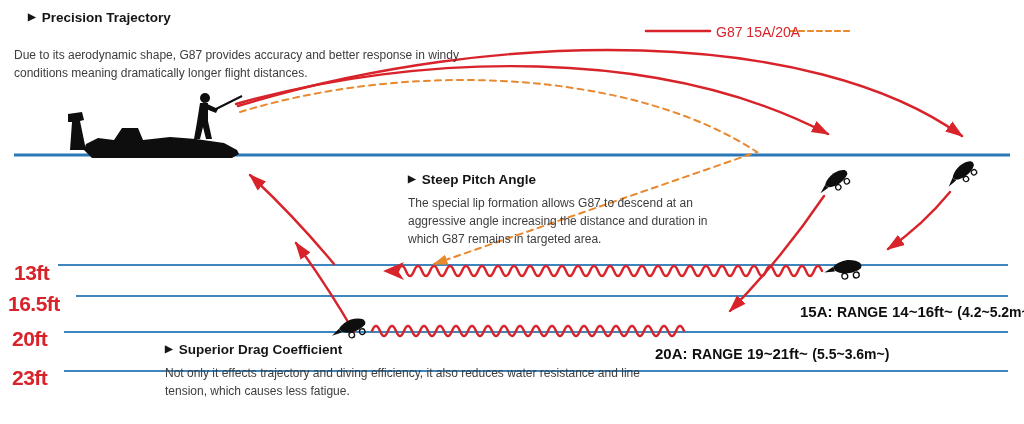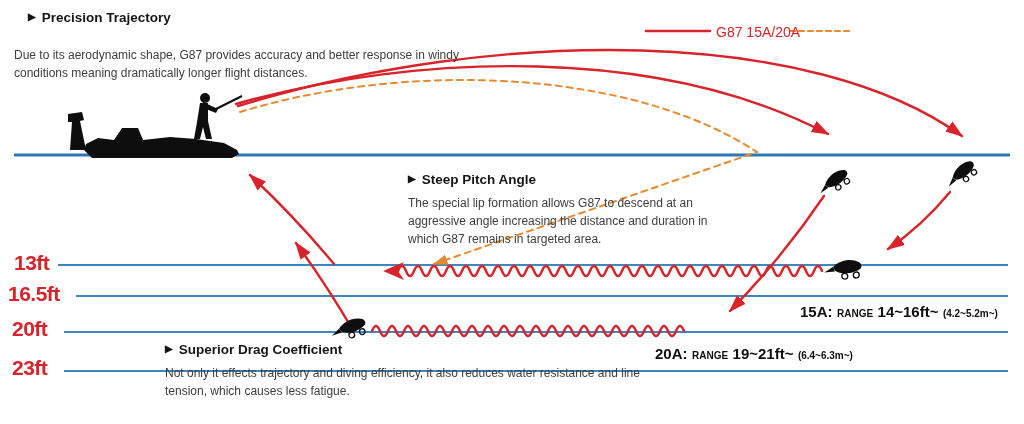--- a/index.html
+++ b/index.html
@@ -12,27 +12,27 @@
   svg{display:block;}
   .s-red{stroke:var(--red);fill:none;stroke-linecap:round;}
   .s-orange{stroke:var(--orange);fill:none;stroke-linecap:round;}
   .s-blue{stroke:var(--blue);}
   .f-red{fill:var(--red);}
   .silhouette{fill:#0e0e0e;}
   .heading{position:absolute;display:flex;align-items:center;gap:6px;font-weight:700;
            font-size:13.5px;color:var(--ink);white-space:nowrap;}
   .heading .tri{font-size:10px;line-height:1;transform:translateY(-1px);}
   .body-text{position:absolute;font-size:12px;color:var(--body_text);line-height:1.5;}
-  .depth{position:absolute;font-weight:800;font-size:21px;letter-spacing:-0.5px;color:var(--red);}
+  .depth{position:absolute;font-weight:800;font-size:21px;letter-spacing:-0.5px;color:var(--red);margin-top:10px;}
   .legend-label{position:absolute;font-weight:400;font-size:14px;white-space:nowrap;}
   .legend-label.red{color:var(--red);}
   .legend-label.orange{color:var(--orange);}
   .range-label{position:absolute;font-weight:800;color:#0e0e0e;white-space:nowrap;}
   .range-label .big{font-size:15px;text-align:center;}
-  .range-label .small{font-size:10px;}
+  .range-label .small{font-size:14px;}
 </style>
 </head>
 <body>
 
 <div class="stage">
 
   <svg class="layer" viewBox="0 0 1024 424" width="1024" height="424">
     <defs>
       <marker id="ar" viewBox="0 0 10 8" refX="9" refY="4" markerWidth="7.5" markerHeight="6" orient="auto-start-reverse">
         <path d="M0,0.6 L10,4 L0,7.4 Z" style="fill:var(--red)"></path>
@@ -117,16 +117,16 @@
   <div class="range-label" style="left:800px;top:303px">
     <span class="big">15A:</span>
     <span class="small">RANGE</span>
     <span class="big">14~16ft~</span>
     <span class="small">(4.2~5.2m~)</span>
   </div>
   <div class="range-label" style="left:655px;top:345px">
     <span class="big">20A:</span>
     <span class="small">RANGE</span>
     <span class="big">19~21ft~</span>
-    <span class="small">(6.4~6.3m~)</span>
+    <span class="small">(5.5~3.6m~)</span>
   </div>
 
 </div>
 
 </body></html>

